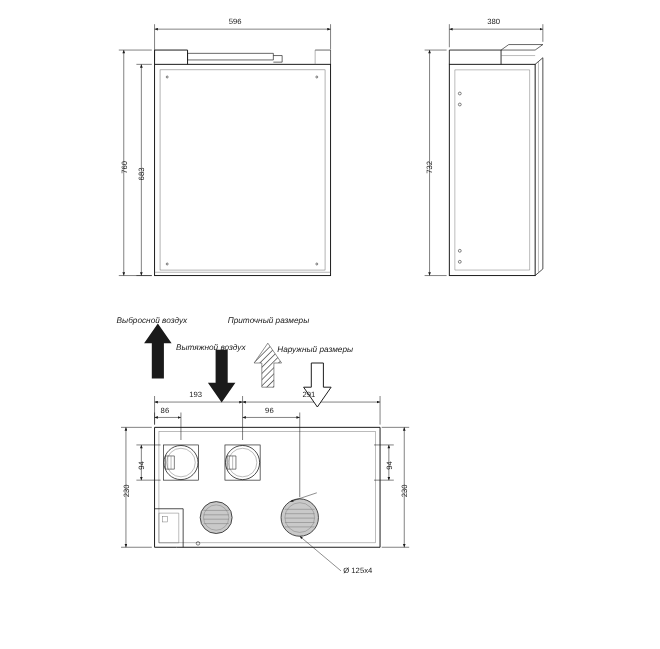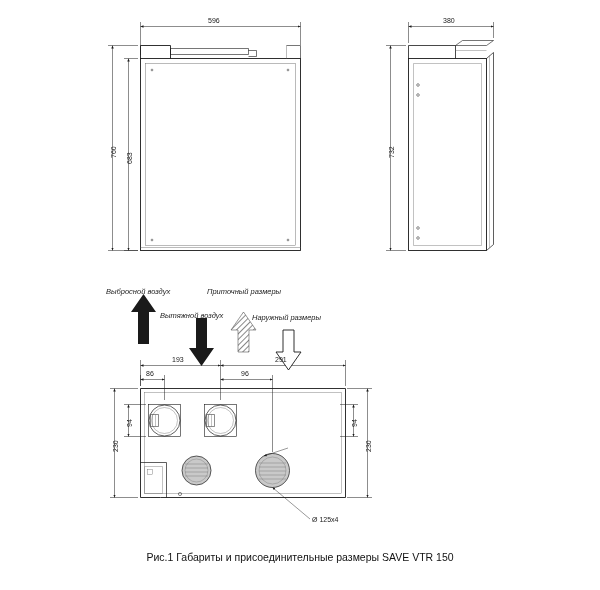--- a/index.html
+++ b/index.html
@@ -267,15 +267,14 @@
   <div class="lbl rot" style="left:126px; top:427px;">94</div>
   <div class="lbl rot" style="left:365px; top:452px;">230</div>
   <div class="lbl rot" style="left:351px; top:427px;">94</div>
   <div class="lbl" style="left:312px; top:516px;">Ø 125x4</div>
 
   <div class="lbl ital" style="left:106px; top:288px;">Выбросной воздух</div>
   <div class="lbl ital" style="left:207px; top:288px;">Приточный размеры</div>
   <div class="lbl ital" style="left:160px; top:296px;margin-top:16px;">Вытяжной воздух</div>
   <div class="lbl ital" style="left:252px; top:314px;">Наружный размеры</div>
 
-  <div class="caption">Рис.1 Габариты и присоединительные размеры SAVE VTR 150</div>
 
 </div>
 
 </body></html>

